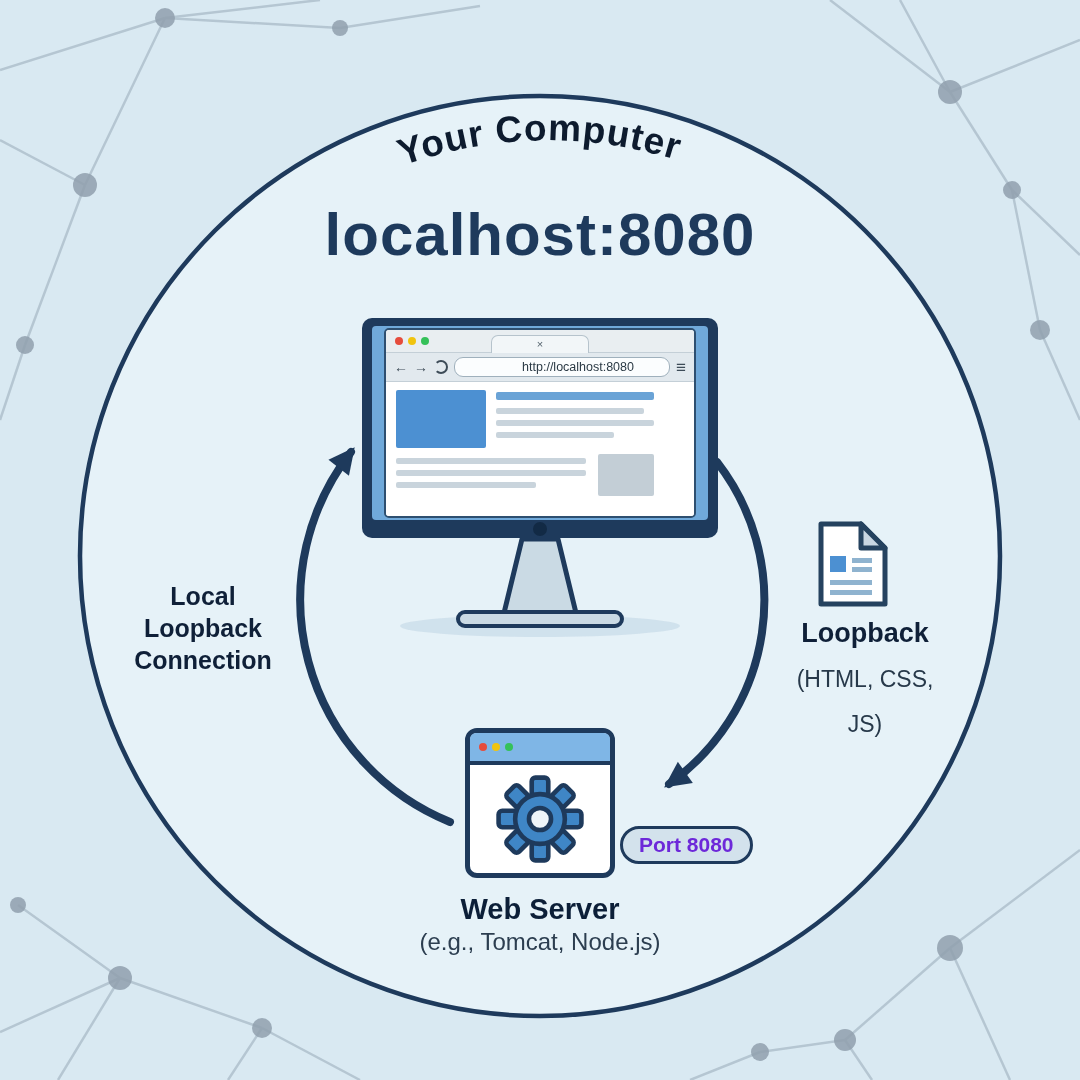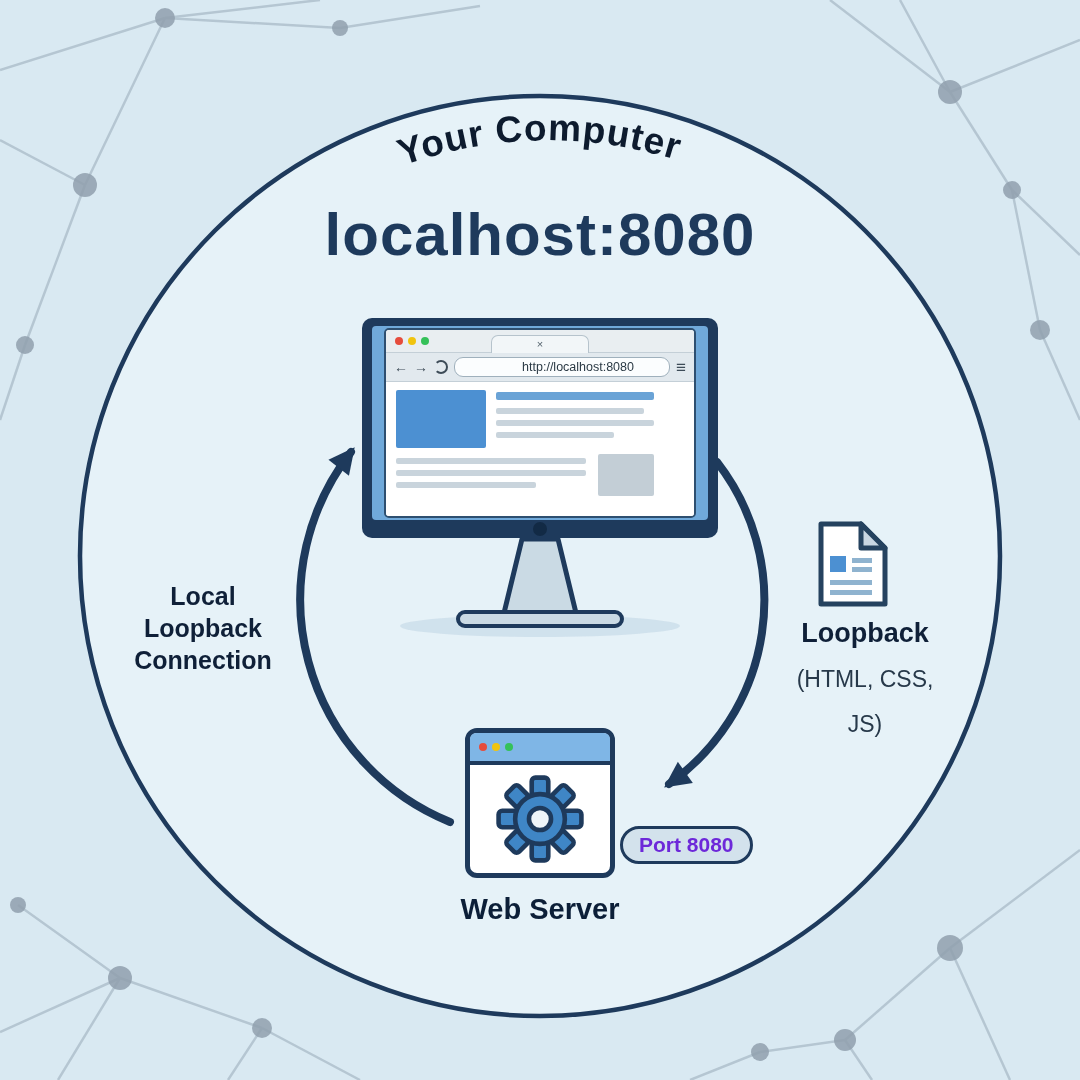--- a/index.html
+++ b/index.html
@@ -246,14 +246,15 @@
         </g>
         <circle r="27" fill="#3f86c6" stroke="#1e3a5c" stroke-width="5"></circle>
         <circle r="12" fill="#eef4f8" stroke="#1e3a5c" stroke-width="5"></circle>
       </svg>
     </div>
   </div>
 
   <div class="port-badge">Port 8080</div>
 
   <div class="server-name">Web Server</div>
+  <div class="server-sub">(e.g., Tomcat, Node.js)</div>
 
 </div>
 
 </body></html>

